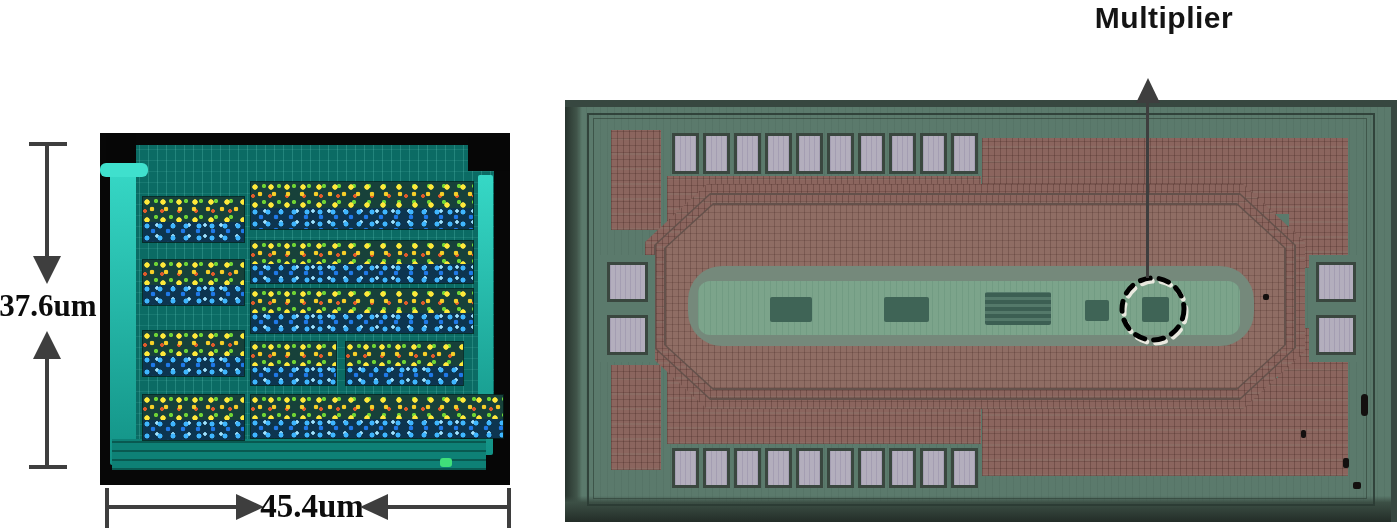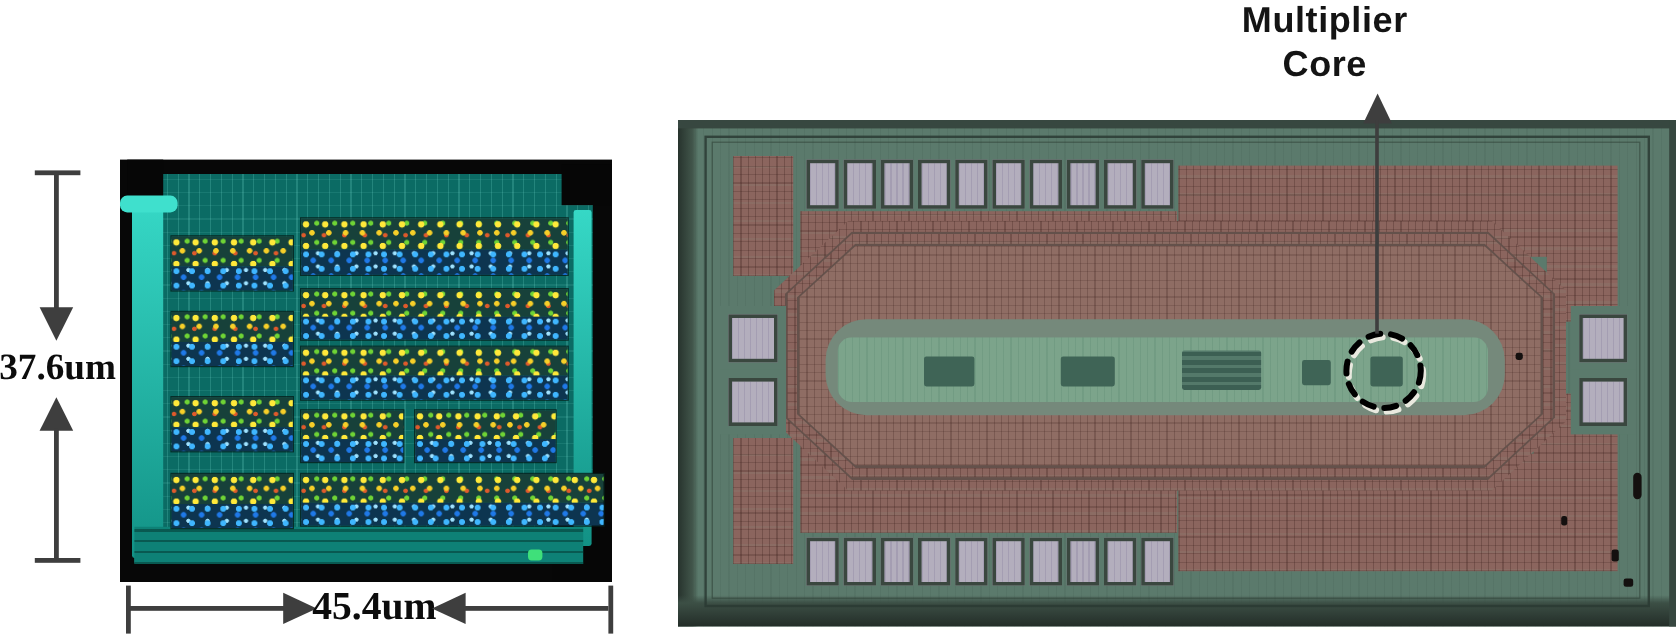--- a/index.html
+++ b/index.html
@@ -221,21 +221,20 @@
     <div class="speck" style="left:796px;top:294px;width:7px;height:22px;border-radius:4px;"></div>
   </div>
 
   <svg class="abs" style="left:549px;top:170px;" width="78" height="78" viewBox="0 0 78 78">
     <circle cx="41" cy="42" r="31" fill="none" stroke="var(--marker-white,#e9e9df)" stroke-width="5" stroke-dasharray="10 9" stroke-linecap="round"></circle>
     <circle cx="39" cy="39" r="31" fill="none" stroke="var(--marker-black,#000)" stroke-width="5" stroke-dasharray="10 9" stroke-linecap="round"></circle>
   </svg>
 </div>
 
 <div>
-  <div class="abs callout-label" style="left:1012px;top:0px;width:184px;">
+  <div class="abs callout-label" style="left:1072px;top:0px;width:184px;">
     <div>Multiplier</div>
-    <div>Core</div>
   </div>
   <div class="abs" style="left:1136px;top:78px;width:0;height:0;
        border-left:12px solid transparent;border-right:12px solid transparent;
        border-bottom:25px solid var(--annotation-gray,#3e3e3e);"></div>
   <div class="abs dim-line" style="left:1146px;top:100px;width:3px;height:178px;"></div>
 </div>
 
 </body></html>

